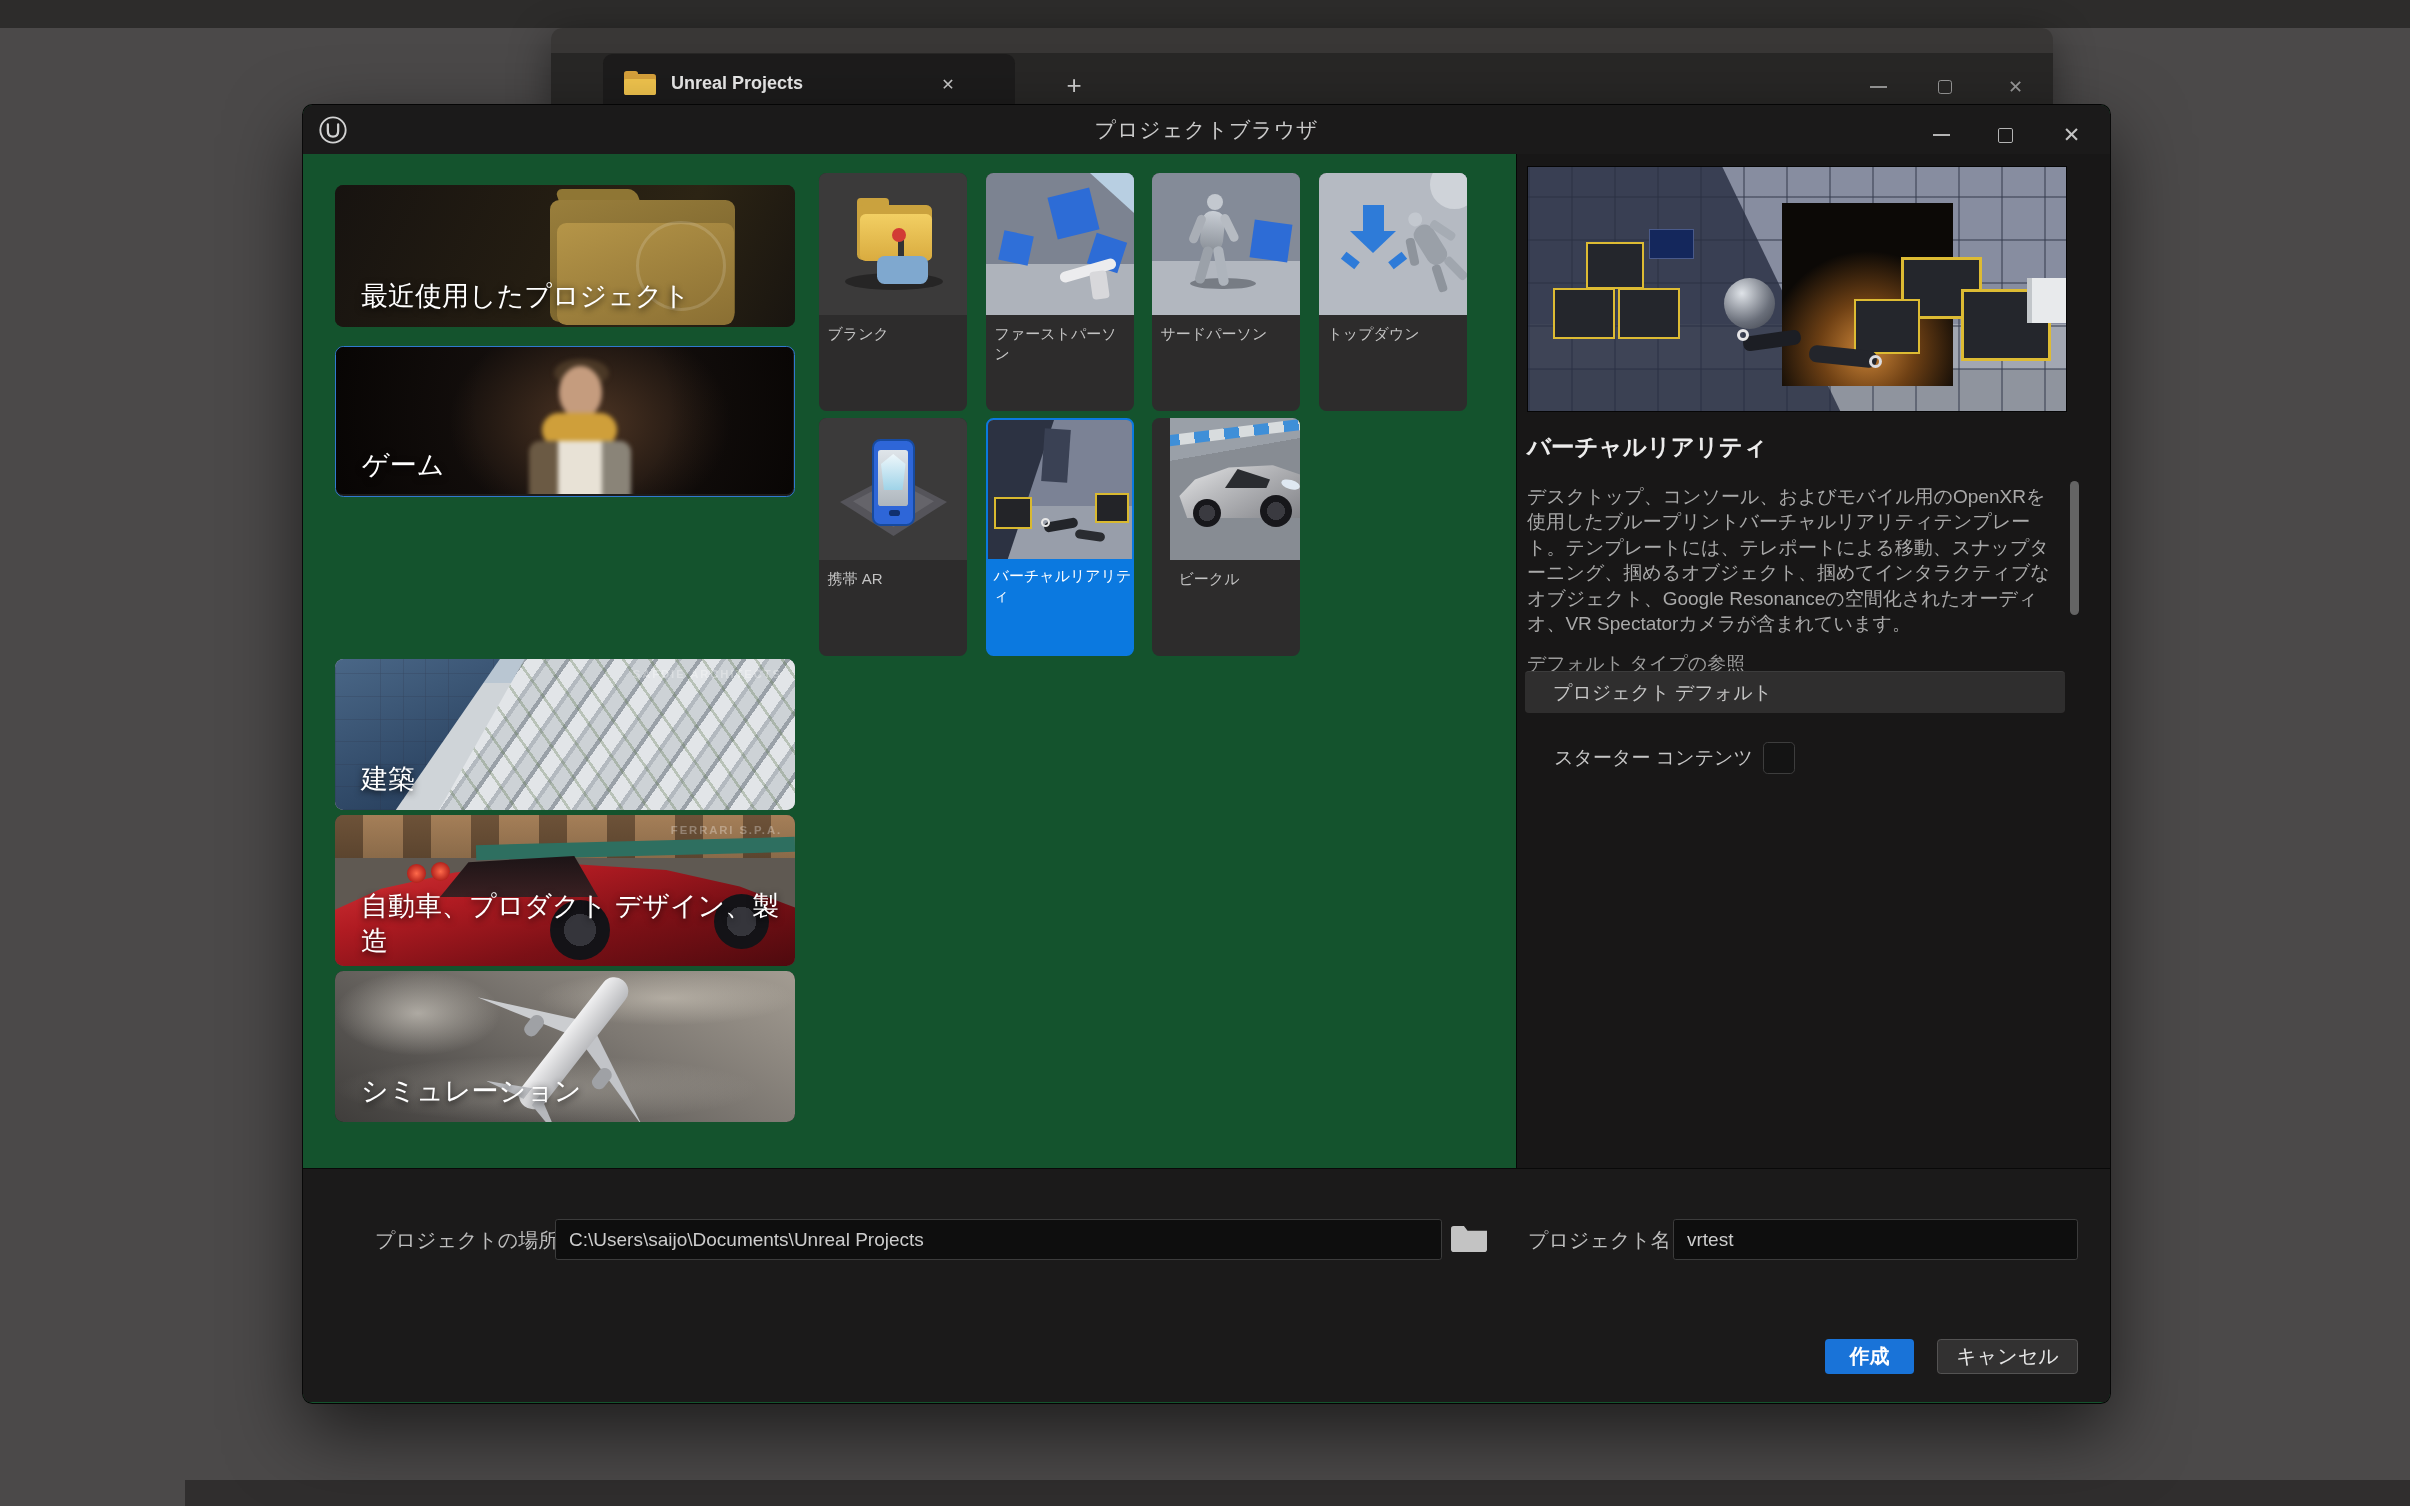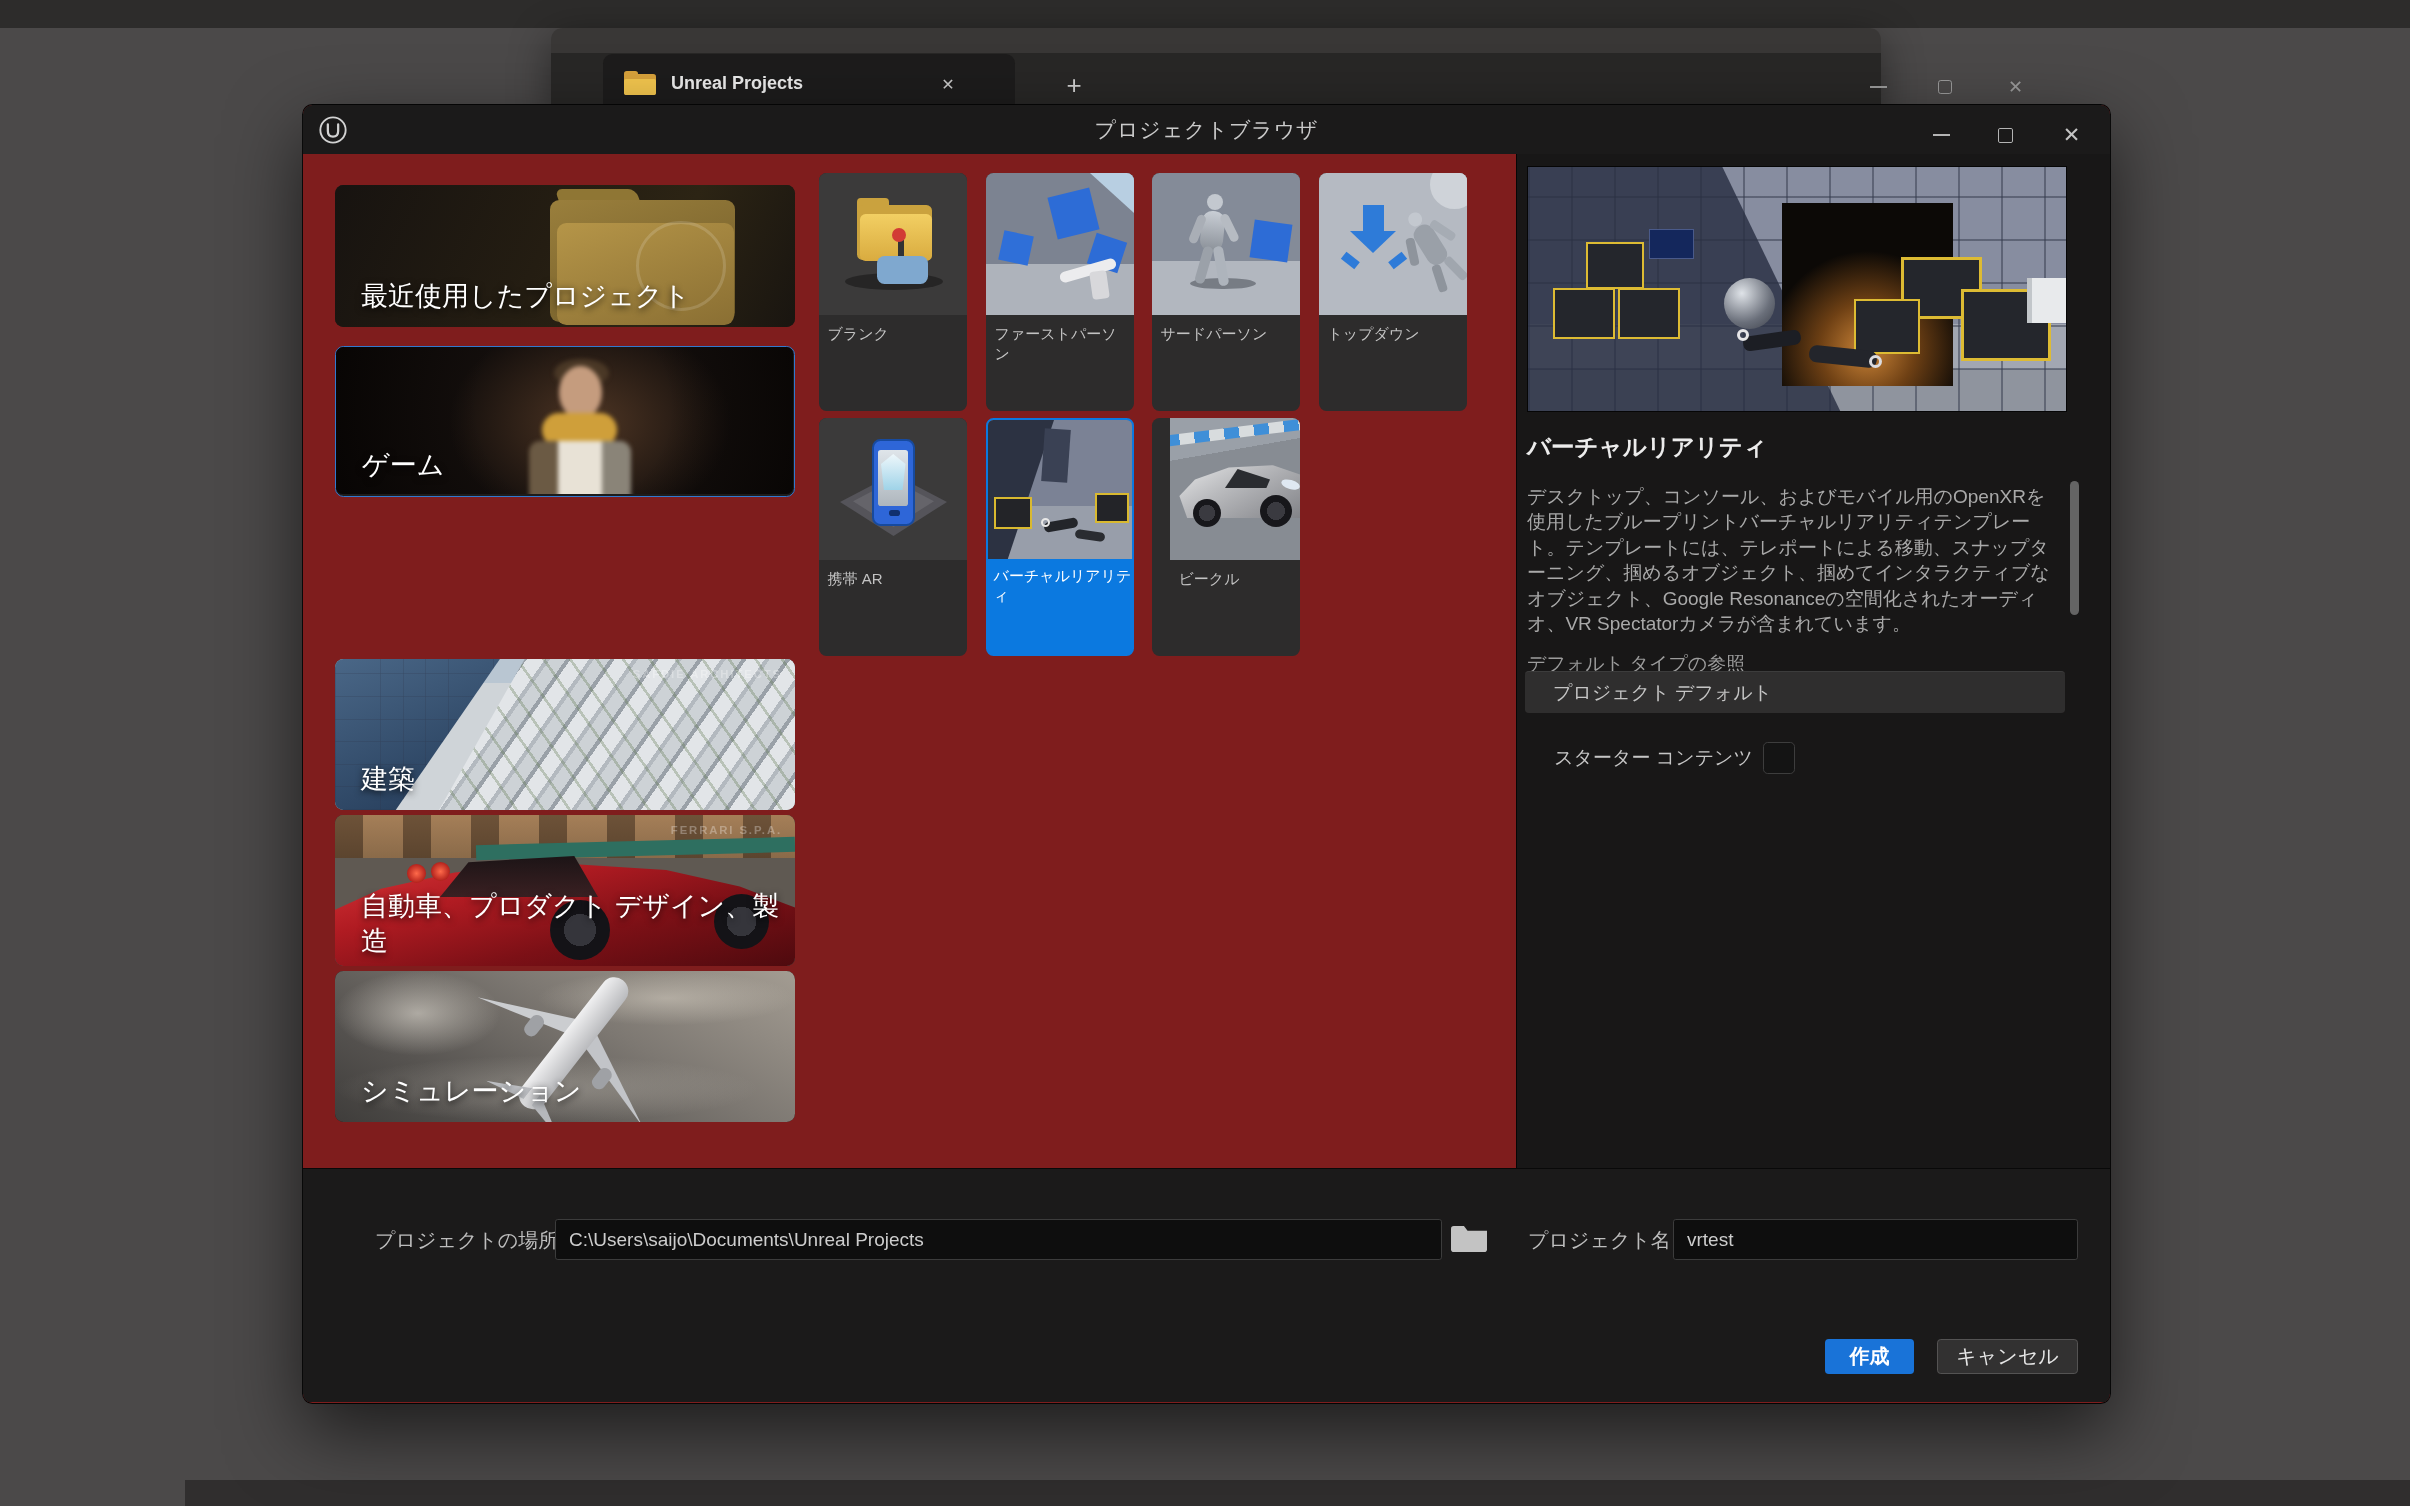--- a/index.html
+++ b/index.html
@@ -2,40 +2,40 @@
 <html style="font-size:15px"><head>
 <meta charset="utf-8">
 <style>
   * { box-sizing: border-box; margin: 0; padding: 0; }
   html,body { width:2411px; height:1507px; }
   body { background:#4b4949; font-family:"Liberation Sans","DejaVu Sans",sans-serif; overflow:hidden; }
   #screen { position:relative; width:2411px; height:1507px; overflow:hidden; background:#4b4949; }
   .abs { position:absolute; }
 
   
-  #explorer { left:551px; top:28px; width:1330px; height:85px; border-radius:11.3px 11.3px 0 0;
+  #explorer { left:551px; top:28px; width:1502px; height:85px; border-radius:11.3px 11.3px 0 0;
     background:linear-gradient(180deg,#393736 0 30%,#282726 30%); box-shadow:0 11.3px 41px rgba(0,0,0,.45); }
   #explorer-tab { position:absolute; left:52px; top:26px; width:412px; height:58px; background:#1d1c1c;
     border-radius:9.4px 9.4px 0 0; display:flex; align-items:center; cursor:pointer; }
   .tab-folder { width:32px; height:24.5px; margin-left:21px; position:relative; }
   .tab-folder .back { position:absolute; left:0; top:2.8px; width:32px; height:21.7px; background:#d9a33c; border-radius:2.8px; }
   .tab-folder .tabpart { position:absolute; left:0; top:0; width:14px; height:7.5px; background:#d9a33c; border-radius:2.8px 2.8px 0 0; }
   .tab-folder .front { position:absolute; left:0; top:8.5px; width:32px; height:16px; background:#f3c64e; border-radius:1.9px; }
   #explorer-tab .tlabel { margin-left:15px; font-size:18px; font-weight:600; color:#ececec; }
   #tab-close { position:absolute; left:330px; top:15px; width:30px; height:30px; color:#c9c9c9; font-size:16px;
     display:flex; align-items:center; justify-content:center; cursor:pointer; }
   #new-tab { position:absolute; left:504px; top:38px; width:38px; height:38px; color:#cfcfcf; font-size:26px; font-weight:300;
     display:flex; align-items:center; justify-content:center; cursor:pointer; }
   .cap-btn { position:absolute; width:43px; height:32px; display:flex; align-items:center; justify-content:center; cursor:pointer; }
   .cap-min-bar { width:17px; height:1.9px; background:#9a9a9a; }
   .cap-max-box { width:14px; height:14px; border:1.9px solid #9a9a9a; border-radius:2.8px; }
   .cap-x { color:#9a9a9a; font-size:18px; }
 
   
-  #dialog { left:303px; top:105px; width:1807px; height:1298px; background:#7f1d1d; border-radius:9.4px;
+  #dialog { left:303px; top:105px; width:1807px; height:1298px; background:#14532d; border-radius:9.4px;
     box-shadow:0 28px 75px rgba(0,0,0,.62), 0 0 0 0.9px #060606; overflow:hidden; }
   #dlg-titlebar { position:absolute; left:0; top:0; width:1807px; height:49px; background:#1b1a1a; }
   #dlg-title { position:absolute; left:0; top:0; width:1807px; height:49px; text-align:center; line-height:49px;
     font-size:21px; color:#c9c9c9; letter-spacing:0.9px; }
   #right-panel-bg { position:absolute; left:1214px; top:49px; width:593px; height:1014px; background:#181717; }
   #v-divider { position:absolute; left:1213px; top:49px; width:0.9px; height:1014px; background:#060606; }
   #bottom-bar { position:absolute; left:0; top:1063px; width:1807px; height:234px; background:#1b1a1a; border-top:0.9px solid #090909; }
   .dcap { position:absolute; width:41px; height:34px; top:13px; display:flex; align-items:center; justify-content:center; cursor:pointer; }
   .dcap .bar { width:17px; height:1.9px; background:#b4b4b4; }
   .dcap .box { width:15px; height:15px; border:1.9px solid #b4b4b4; border-radius:1.9px; }

